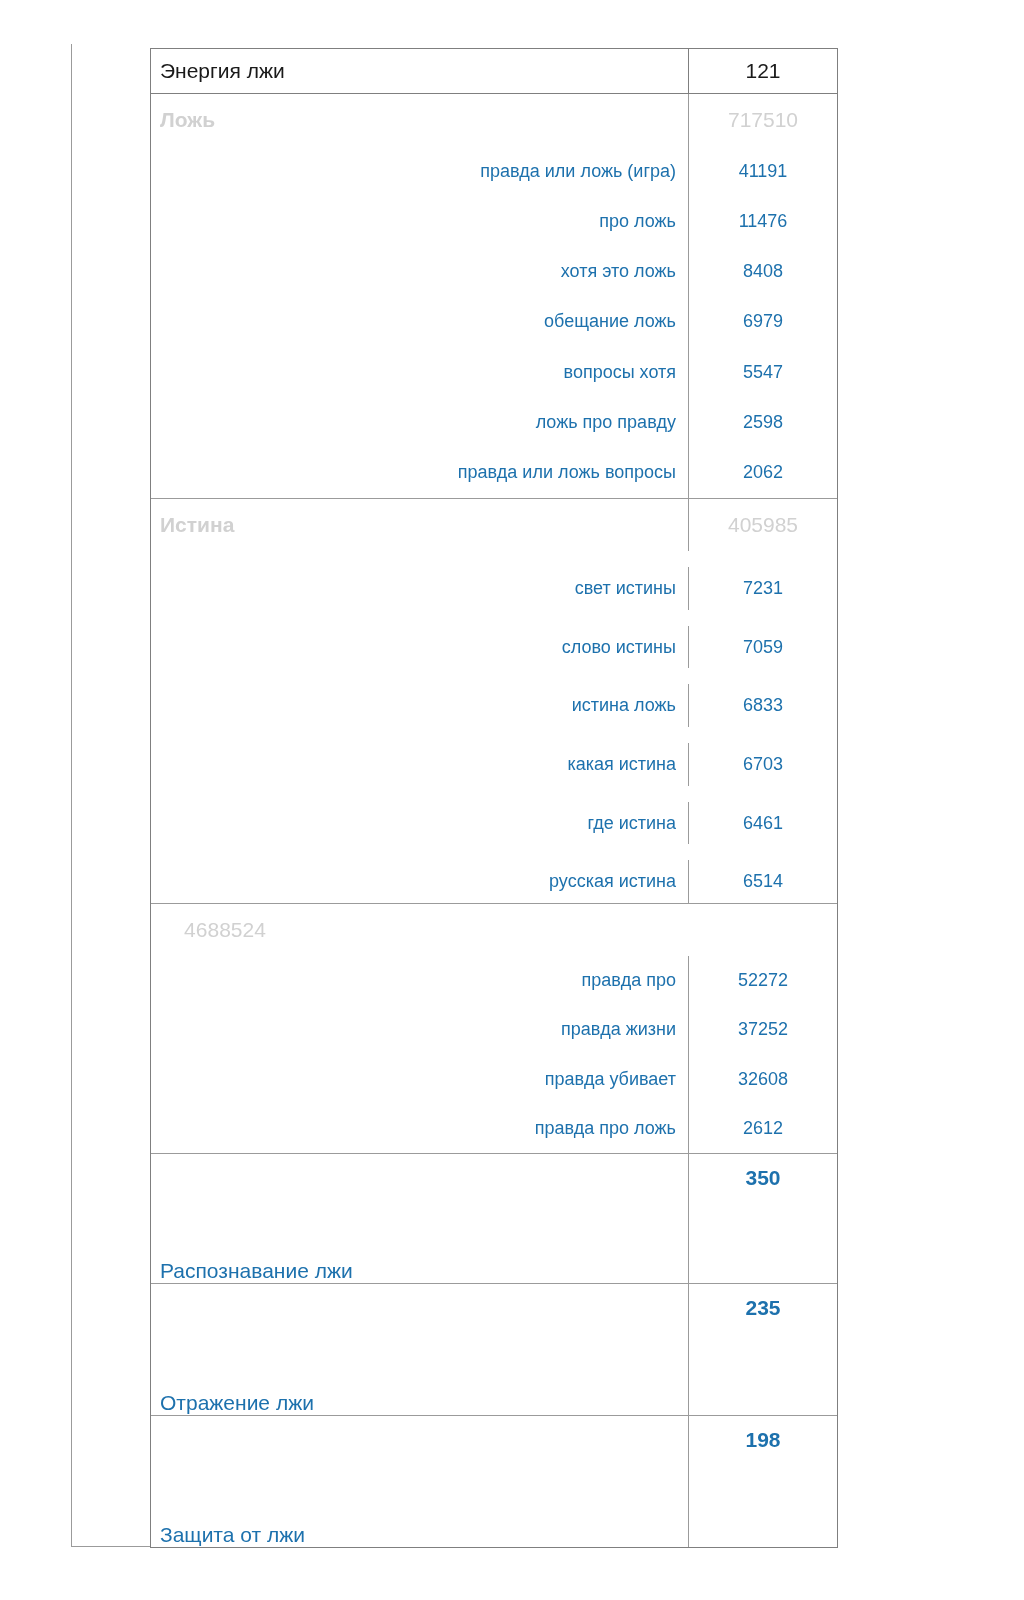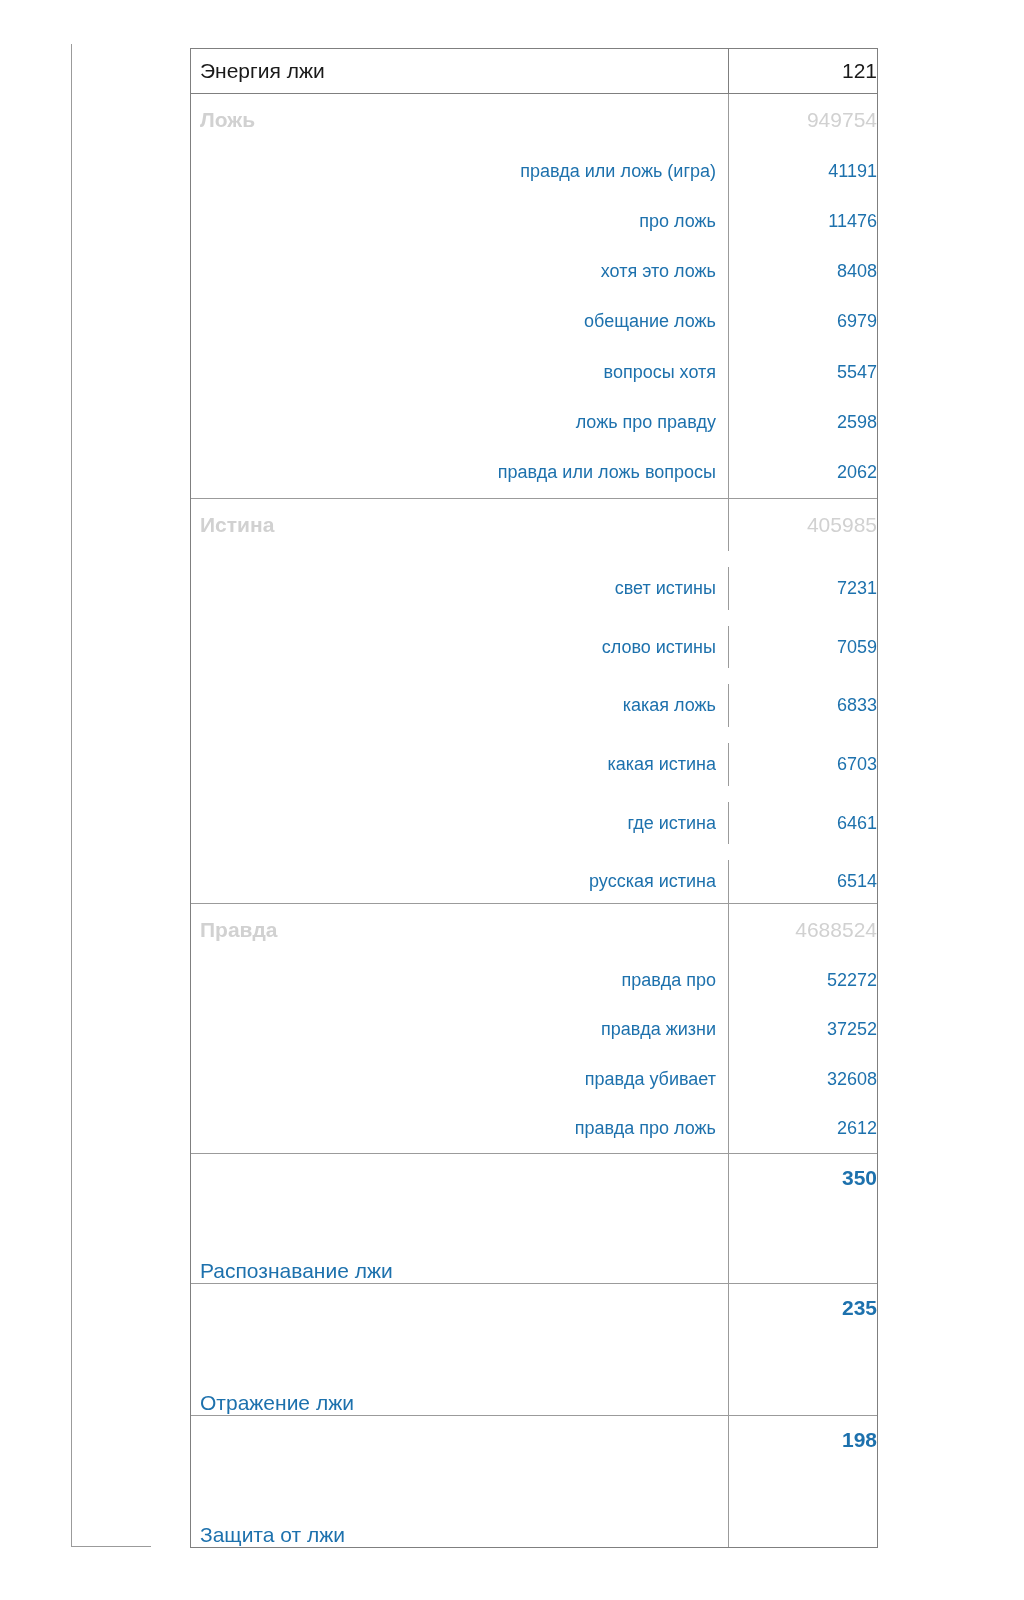--- a/index.html
+++ b/index.html
@@ -37,36 +37,35 @@
   
   .grid {
     position: absolute;
     left: 150px;
     top: 48px;
     width: 688px;
     height: 1500px;
     border: 1px solid #7f7f7f;
     box-sizing: border-box;
     background: #ffffff;
-    margin-left: 40px;
   }
   .row { display: flex; box-sizing: border-box; }
   .lcell {
     flex: 1;
     display: flex;
     align-items: center;
     border-right: 1px solid #9b9b9b;
     box-sizing: border-box;
     overflow: hidden;
   }
   .vcell {
     width: 148px;
     display: flex;
     align-items: center;
-    justify-content: flex-end;
+    justify-content: center;
     box-sizing: border-box;
     overflow: hidden;
   }
 
   
   .header-row { height: 45px; border-bottom: 1px solid #7f7f7f; }
   .header-row .lcell { padding-left: 9px; border-right-color: #7f7f7f; }
   .header-row .lcell span, .header-row .vcell span {
     font-size: 21px; color: #1a1a1a;
   }
@@ -128,21 +127,21 @@
       </div>
     </div>
 
     <div id="table-body">
         <div class="section">
     <div class="row label-row">
       <div class="lcell">
         <span>Ложь</span>
       </div>
       <div class="vcell">
-        <span>949754</span>
+        <span>717510</span>
       </div>
     </div>
   <div class="row kw-row">
     <div class="lcell">
       <span>правда или ложь (игра)</span>
     </div>
     <div class="vcell">
       <span>41191</span>
     </div>
   </div>
@@ -215,21 +214,21 @@
           <div class="row kw-row">
     <div class="lcell">
       <span>слово истины</span>
     </div>
     <div class="vcell">
       <span>7059</span>
     </div>
   </div>
           <div class="row kw-row">
     <div class="lcell">
-      <span>какая ложь</span>
+      <span>истина ложь</span>
     </div>
     <div class="vcell">
       <span>6833</span>
     </div>
   </div>
           <div class="row kw-row">
     <div class="lcell">
       <span>какая истина</span>
     </div>
     <div class="vcell">
@@ -248,23 +247,20 @@
     <div class="lcell">
       <span>русская истина</span>
     </div>
     <div class="vcell">
       <span>6514</span>
     </div>
   </div>
         </div>
         <div class="section">
     <div class="row label-row">
-      <div class="lcell">
-        <span>Правда</span>
-      </div>
       <div class="vcell">
         <span>4688524</span>
       </div>
     </div>
   <div class="row kw-row">
     <div class="lcell">
       <span>правда про</span>
     </div>
     <div class="vcell">
       <span>52272</span>

